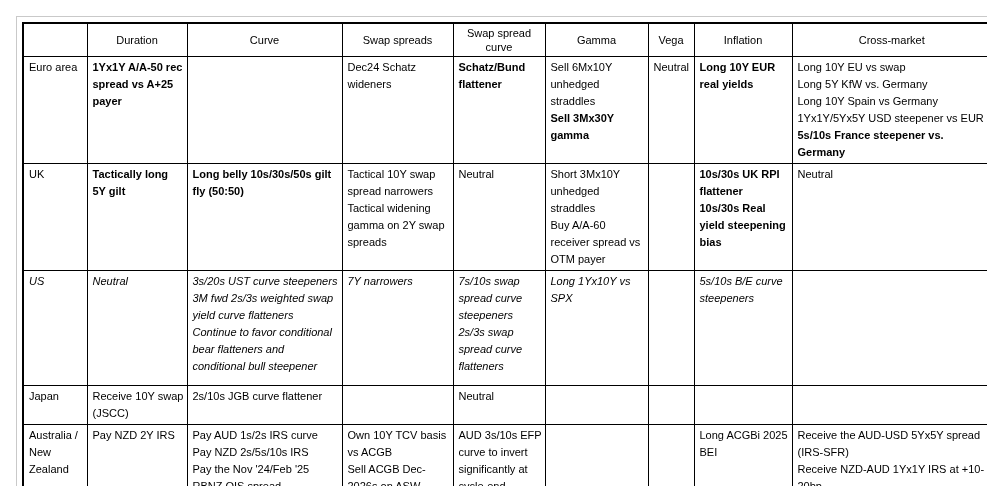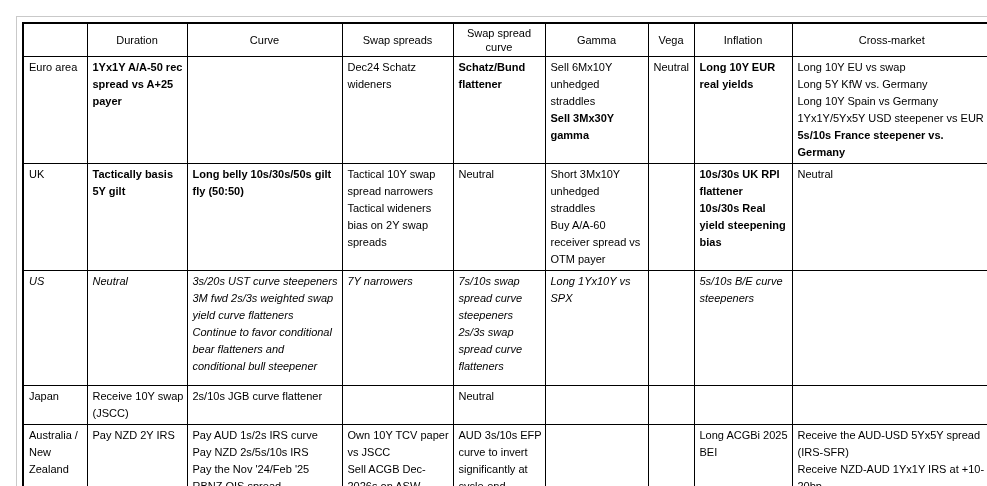--- a/index.html
+++ b/index.html
@@ -119,28 +119,28 @@
             <div class="entry">Long 10Y EU vs swap</div>
             <div class="entry">Long 5Y KfW vs. Germany</div>
             <div class="entry">Long 10Y Spain vs Germany</div>
             <div class="entry">1Yx1Y/5Yx5Y USD steepener vs EUR</div>
             <div class="entry emph">5s/10s France steepener vs. Germany</div>
           </td>
         </tr>
         <tr class="r1">
           <td class="region">UK</td>
           <td>
-            <div class="entry emph">Tactically basis 5Y gilt</div>
+            <div class="entry emph">Tactically long 5Y gilt</div>
           </td>
           <td>
             <div class="entry emph">Long belly 10s/30s/50s gilt fly (50:50)</div>
           </td>
           <td>
             <div class="entry">Tactical 10Y swap spread narrowers</div>
-            <div class="entry">Tactical wideners bias on 2Y swap spreads</div>
+            <div class="entry">Tactical widening gamma on 2Y swap spreads</div>
           </td>
           <td>
             <div class="entry">Neutral</div>
           </td>
           <td>
             <div class="entry">Short 3Mx10Y unhedged straddles</div>
             <div class="entry">Buy A/A-60 receiver spread vs OTM payer</div>
           </td>
           <td></td>
           <td>
@@ -198,21 +198,21 @@
           <td class="region">Australia / New Zealand</td>
           <td>
             <div class="entry">Pay NZD 2Y IRS</div>
           </td>
           <td>
             <div class="entry">Pay AUD 1s/2s IRS curve</div>
             <div class="entry">Pay NZD 2s/5s/10s IRS</div>
             <div class="entry">Pay the Nov '24/Feb '25 RBNZ OIS spread</div>
           </td>
           <td>
-            <div class="entry">Own 10Y TCV paper vs JSCC</div>
+            <div class="entry">Own 10Y TCV basis vs ACGB</div>
             <div class="entry">Sell ACGB Dec-2026s on ASW</div>
           </td>
           <td>
             <div class="entry">AUD 3s/10s EFP curve to invert significantly at cycle-end</div>
           </td>
           <td></td>
           <td></td>
           <td>
             <div class="entry">Long ACGBi 2025 BEI</div>
           </td>

